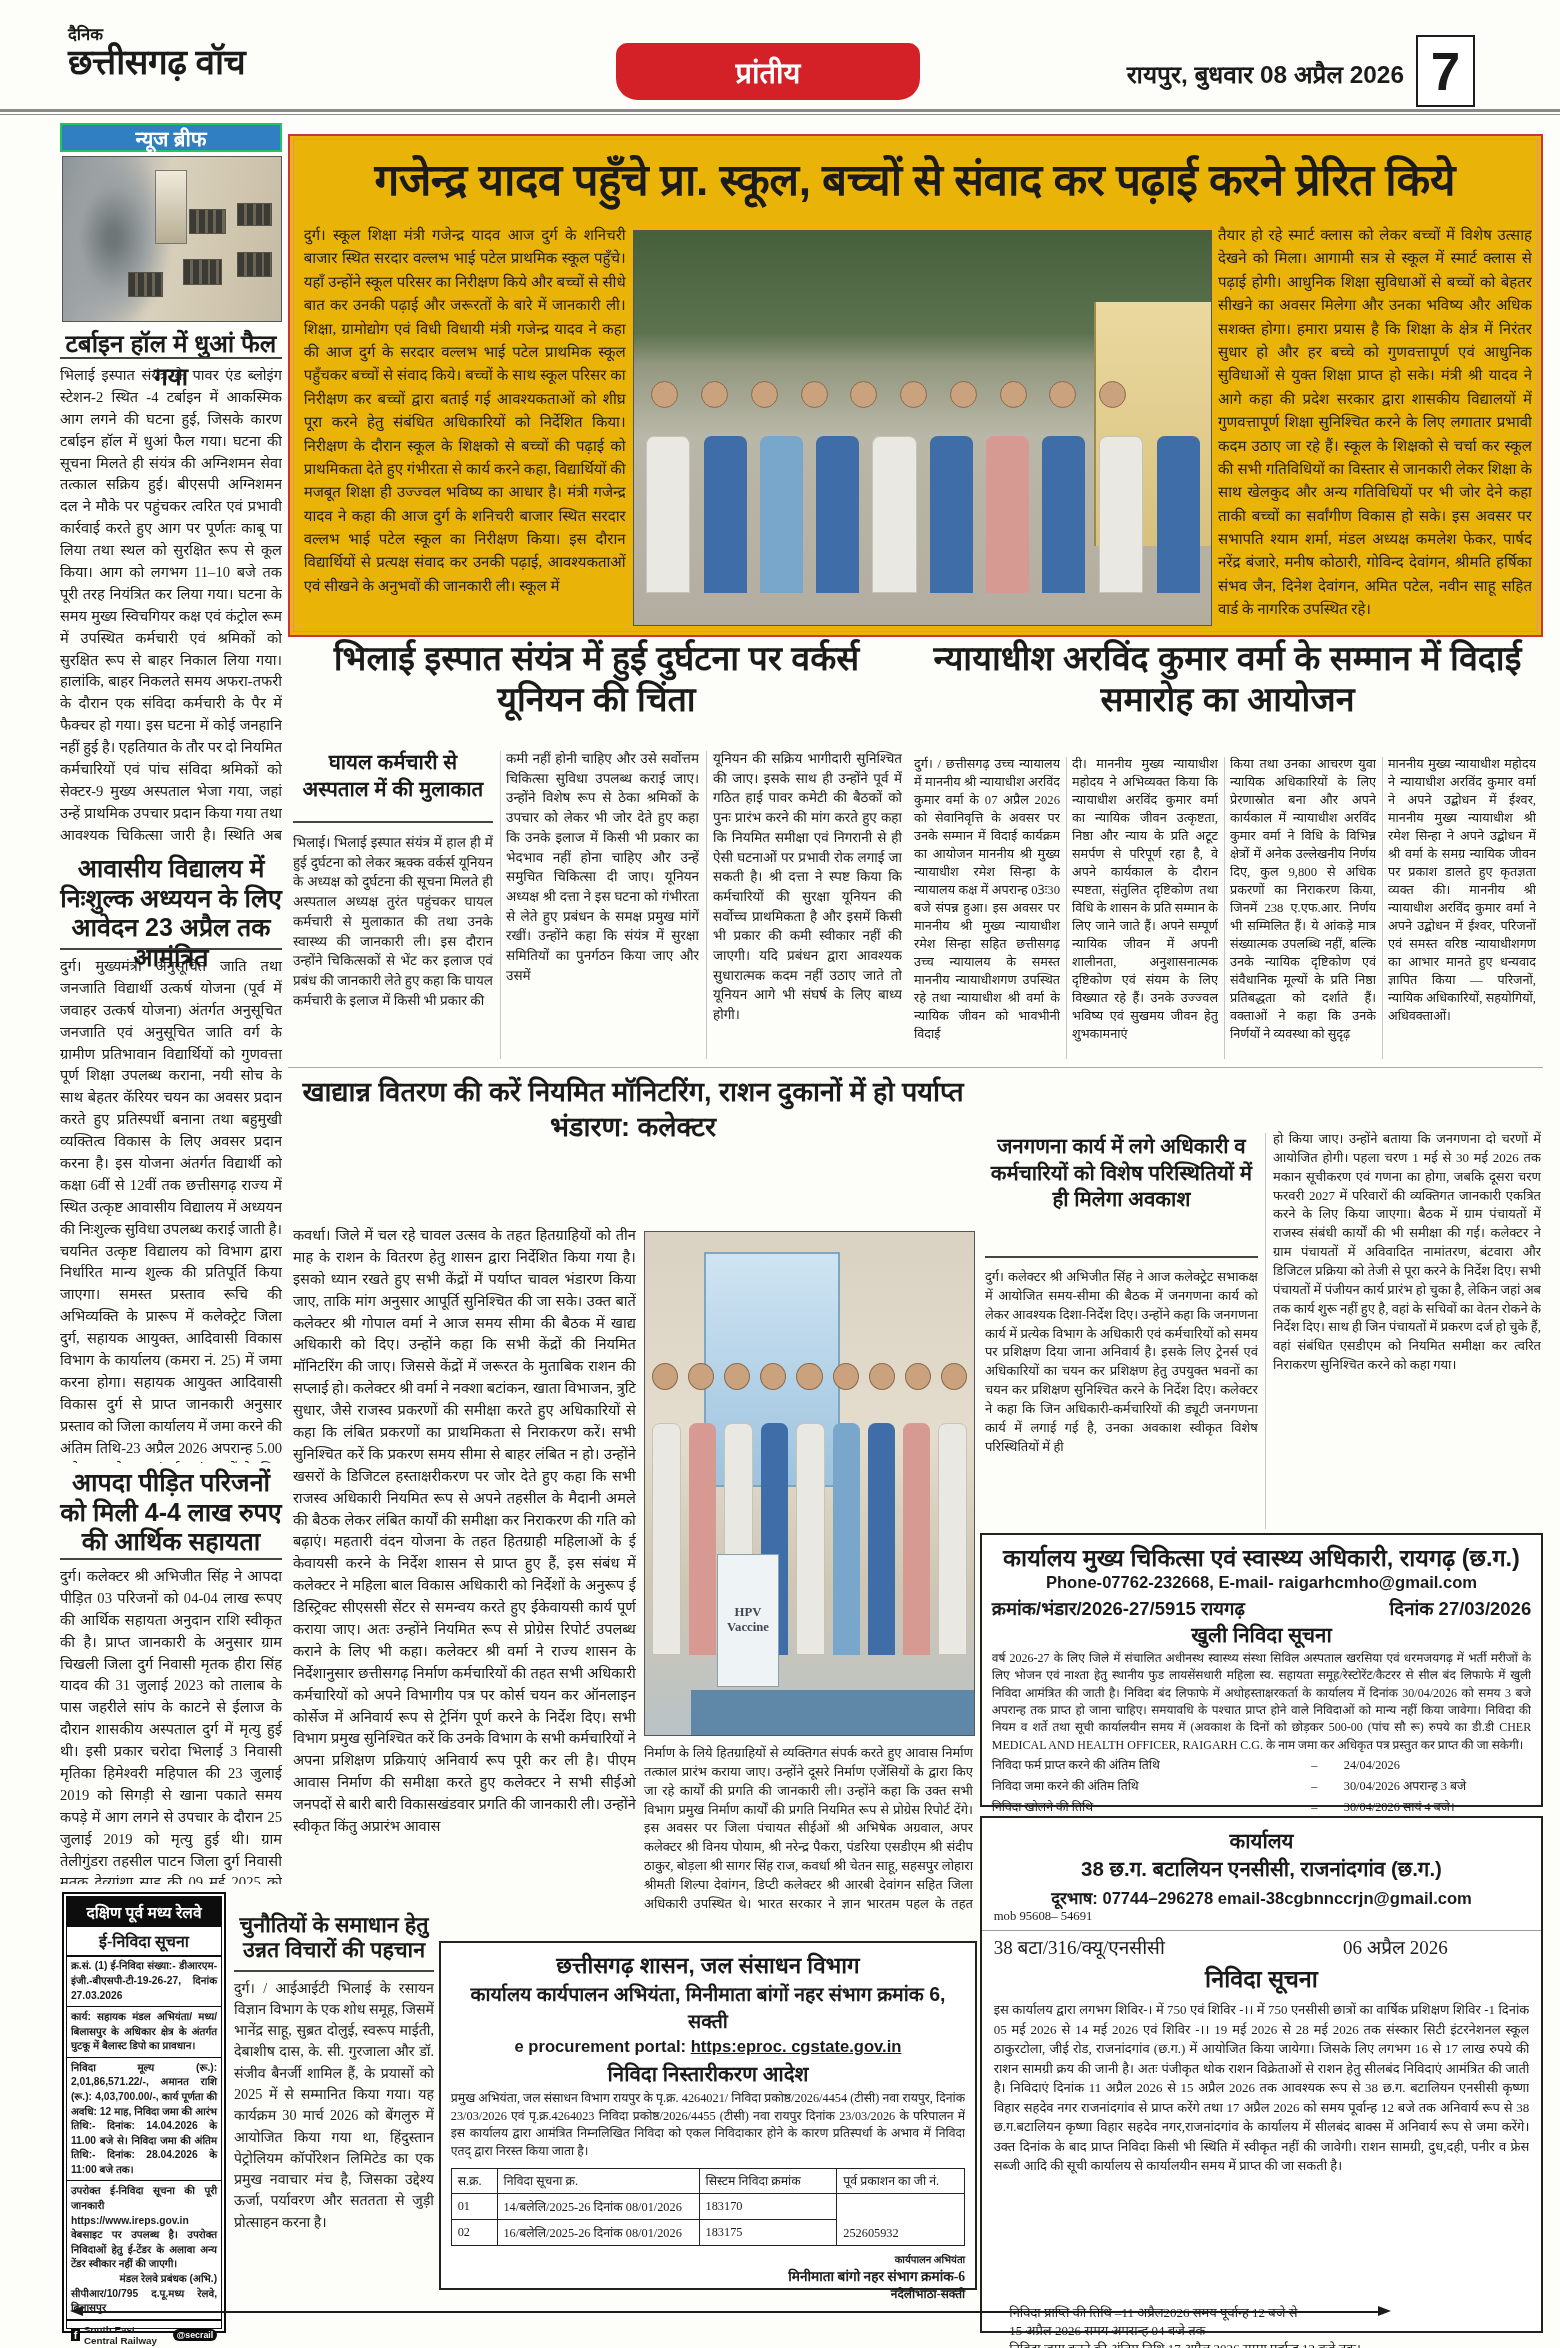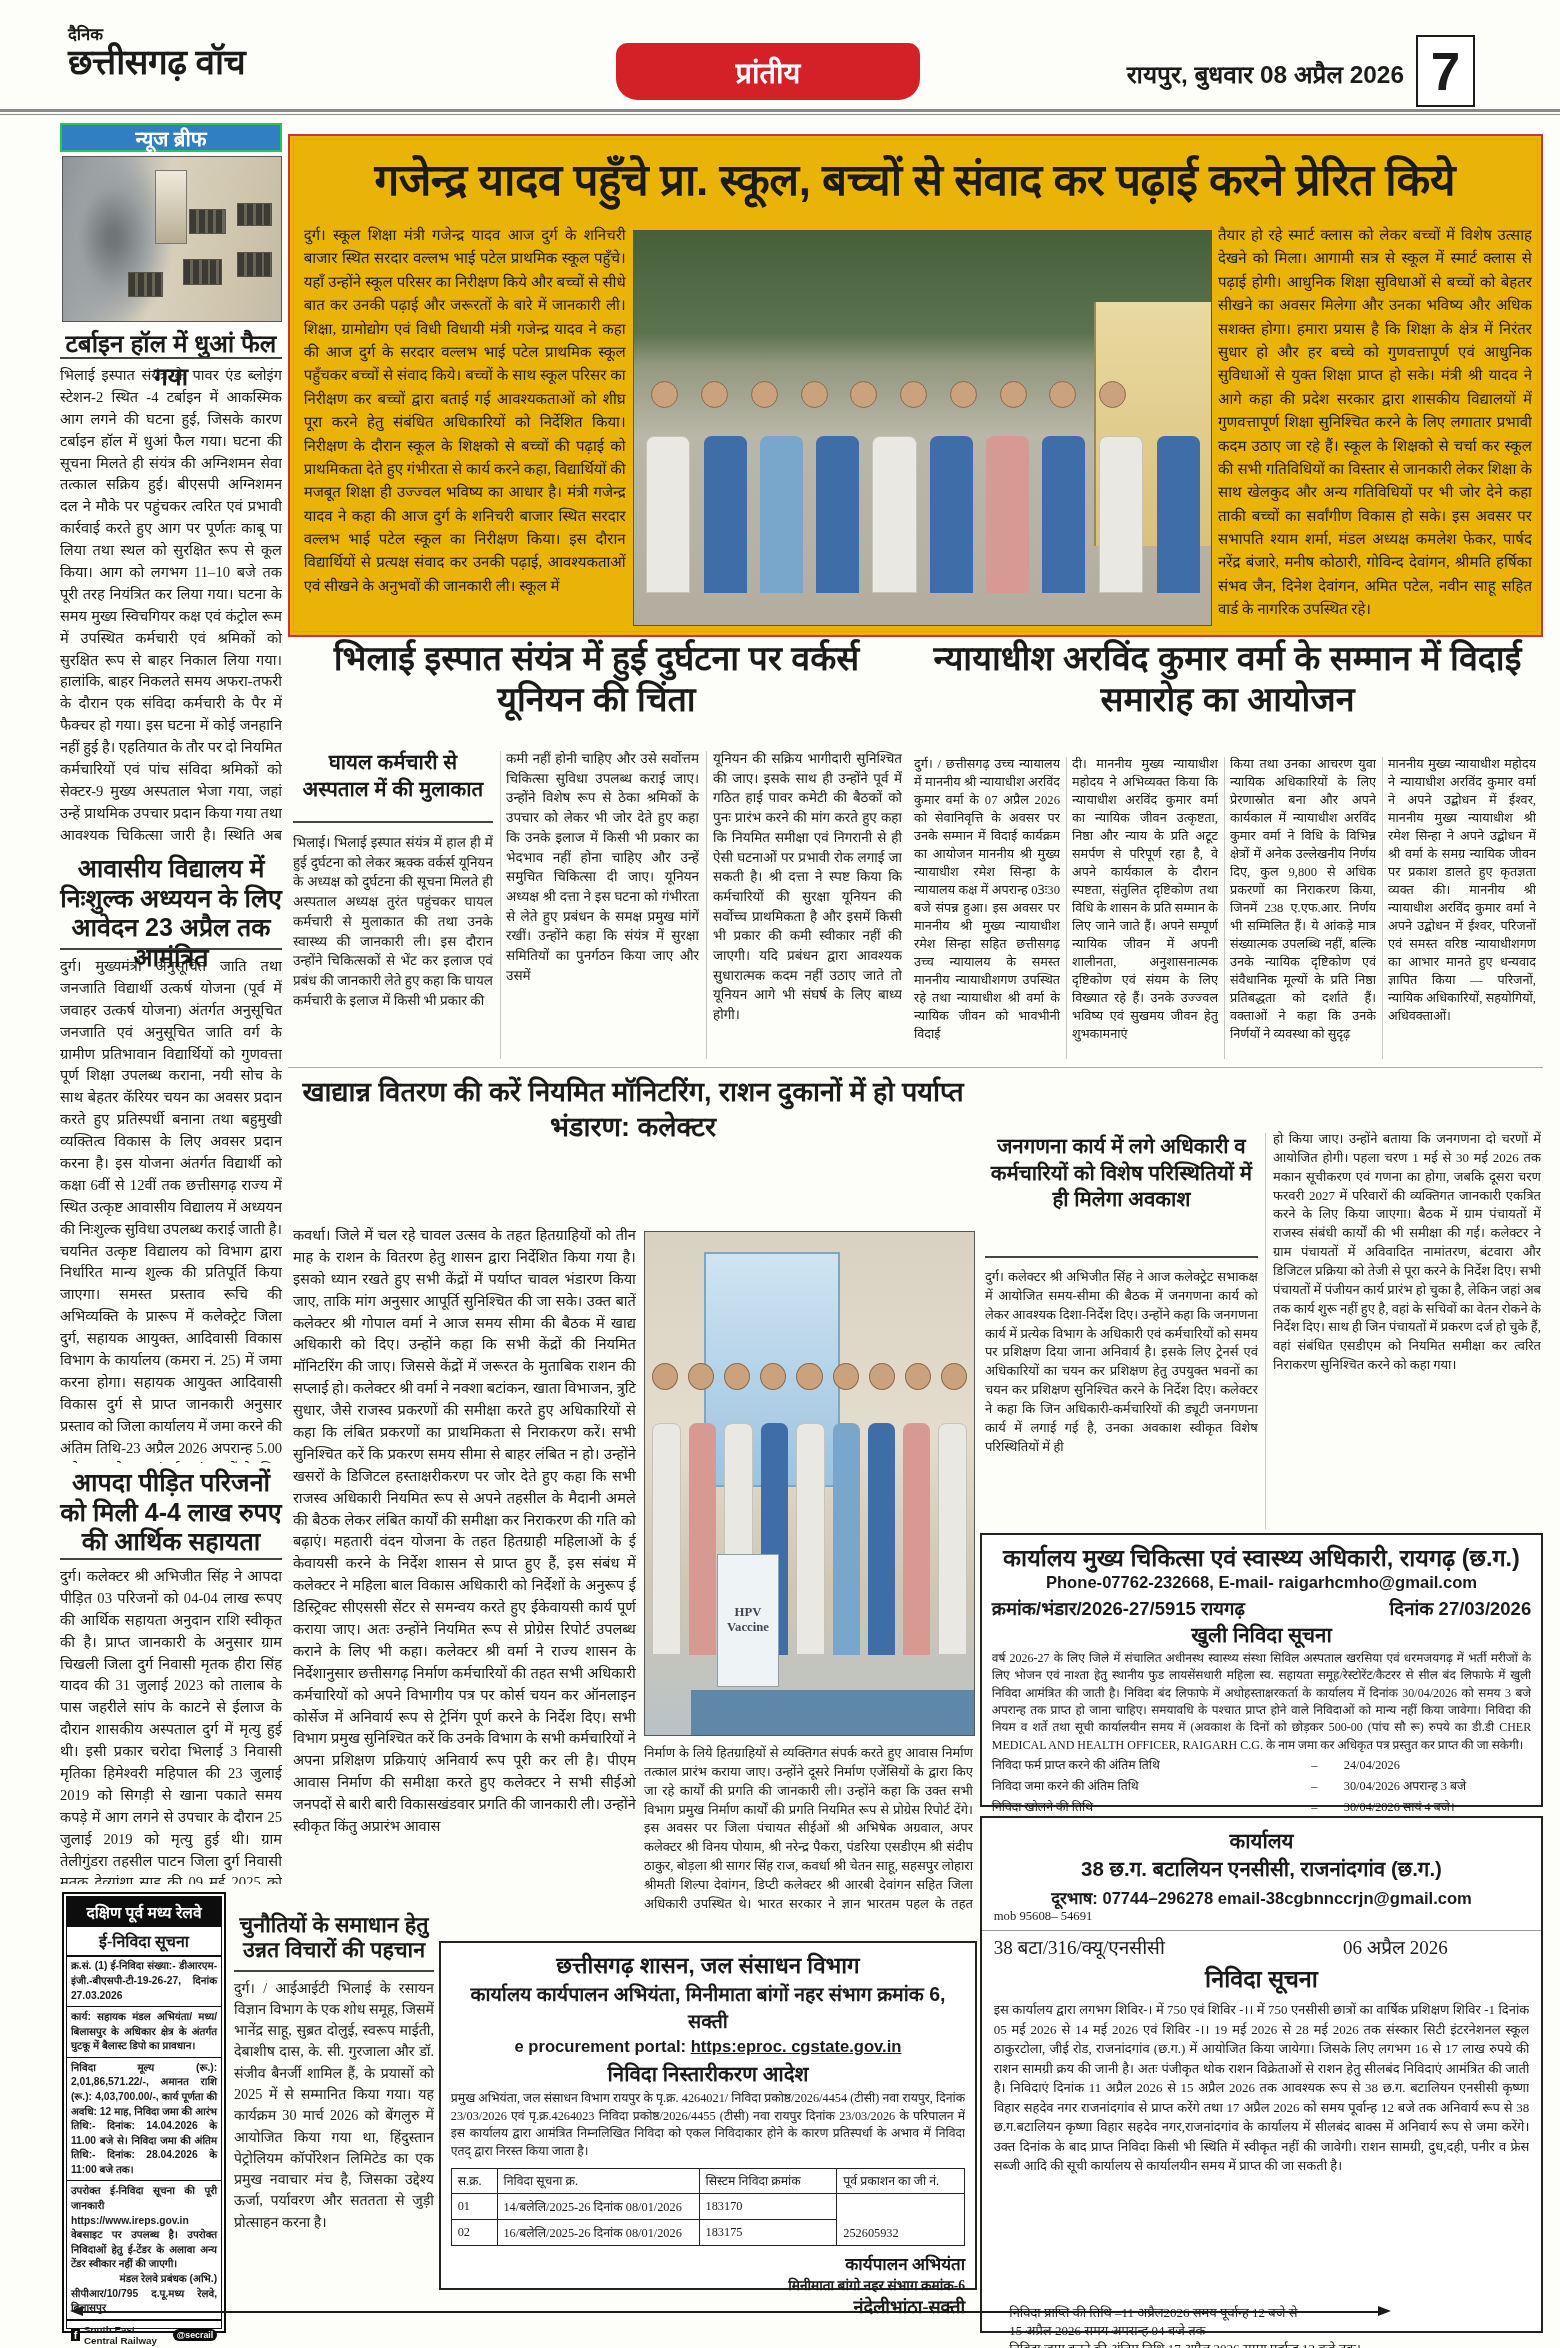--- a/index.html
+++ b/index.html
@@ -322,23 +322,23 @@
         <td>183170</td>
         <td rowspan="2" style="vertical-align:bottom;">252605932</td>
       </tr>
       <tr>
         <td>02</td>
         <td>16/बलेलि/2025-26 दिनांक 08/01/2026</td>
         <td>183175</td>
       </tr>
     </tbody>
       </table>
-    <div class="b" style="text-align:right;font-size:17px;margin-top:5.9px;">कार्यपालन अभियंता</div>
+    <div class="b" style="text-align:right;font-size:10px;margin-top:5.9px;">कार्यपालन अभियंता</div>
     <div class="b" style="text-align:right;font-size:13.7px;">मिनीमाता बांगो नहर संभाग क्रमांक-6</div>
-    <div class="b" style="text-align:right;font-size:18px;">नंदेलीभांठा-सक्ती</div>
+    <div class="b" style="text-align:right;font-size:12px;">नंदेलीभांठा-सक्ती</div>
   </div>
 
   <div class="abs arrowline" style="left:82px;top:2311px;width:1297px;">
     <span class="ah left"></span>
     <span class="ah right"></span>
   </div>
 
 </div>
 
 

